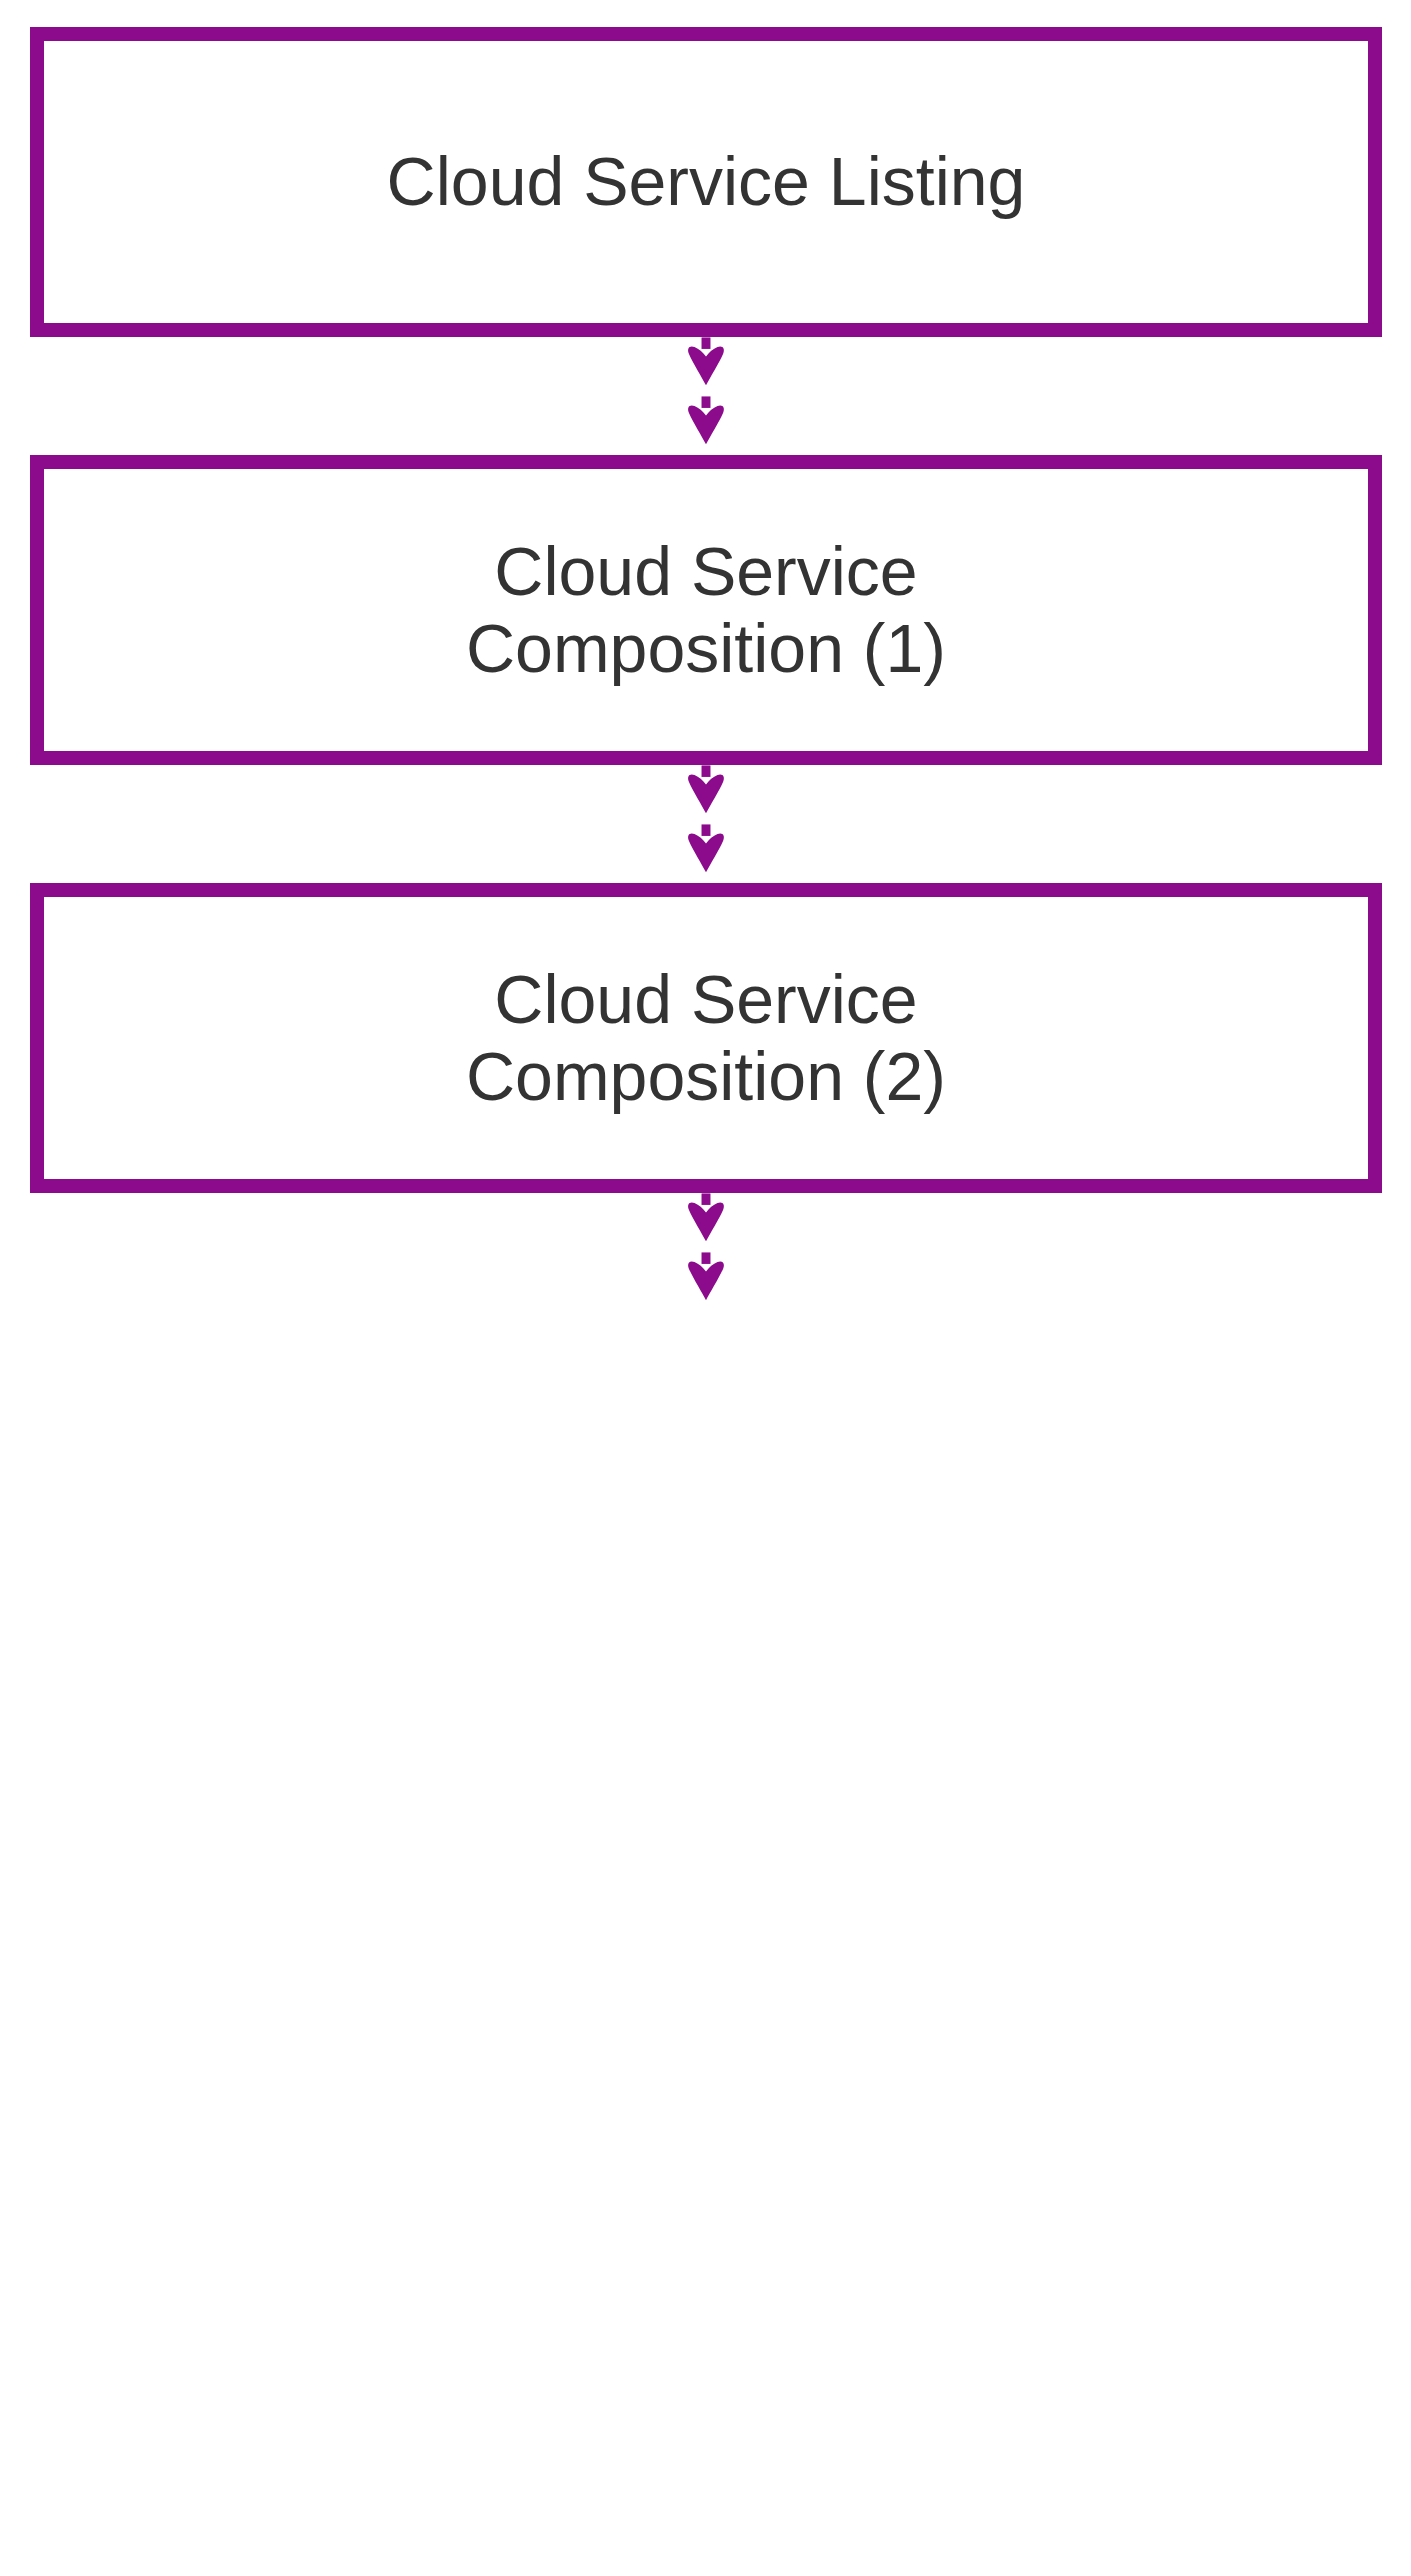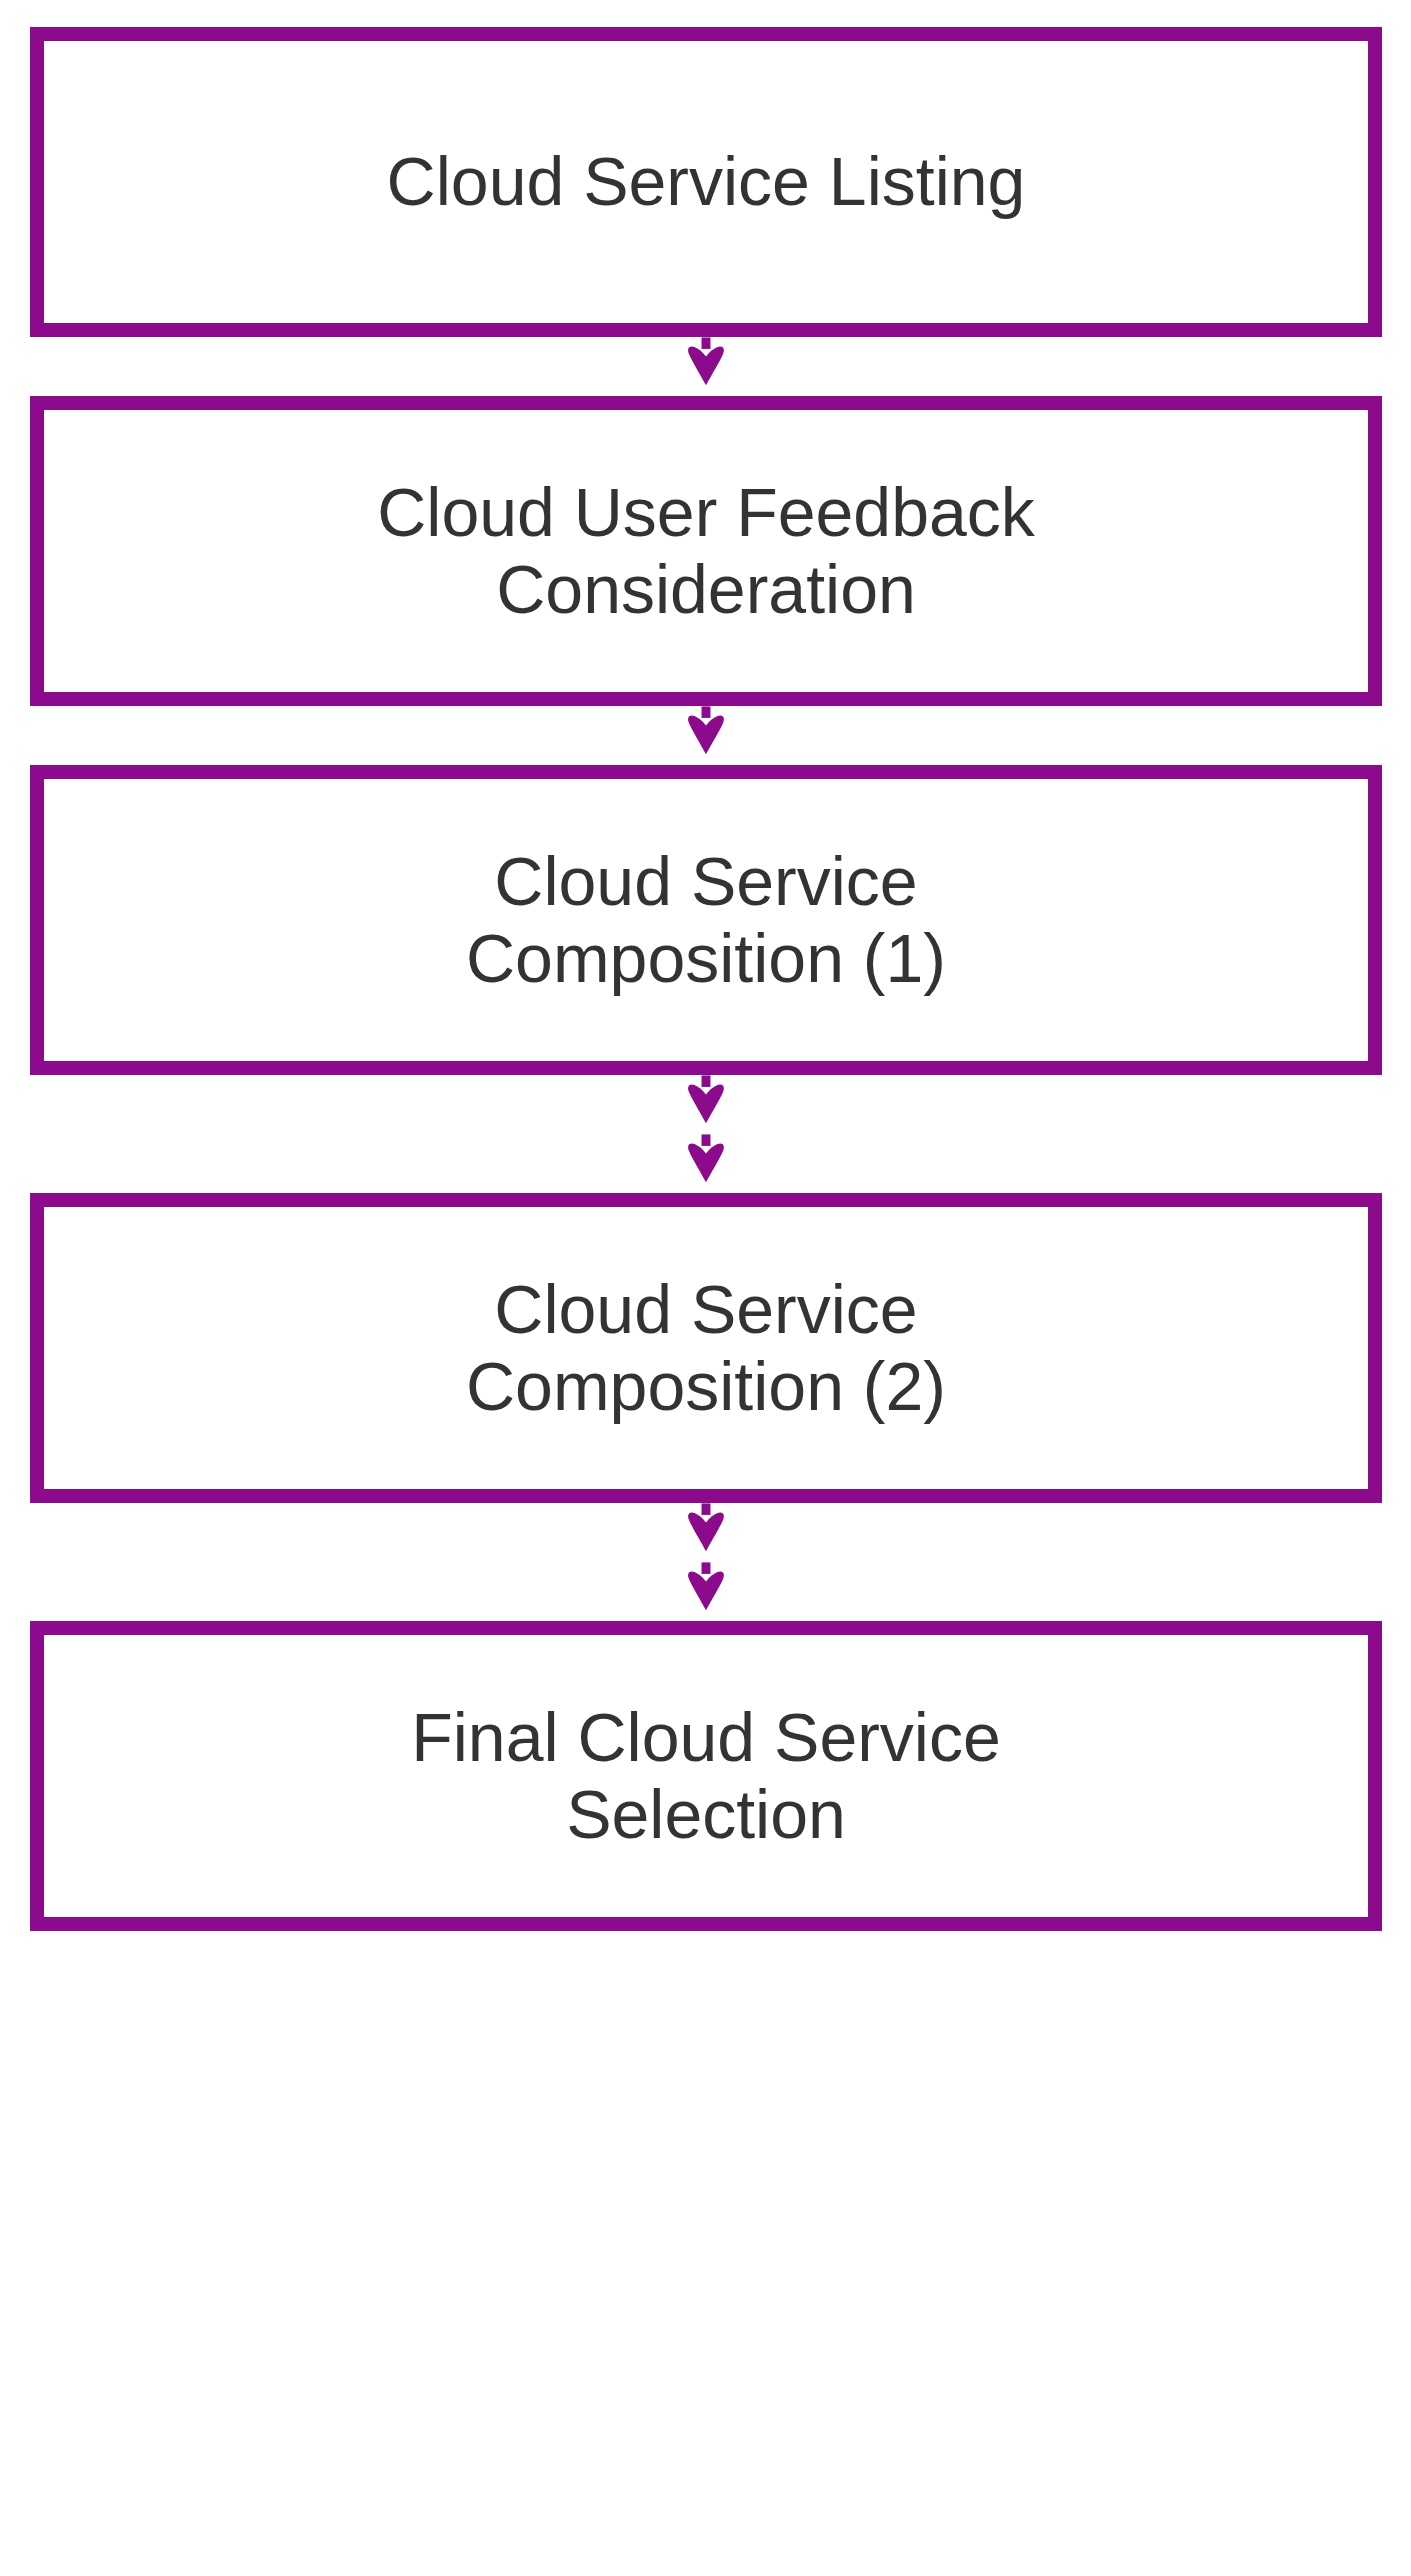--- a/index.html
+++ b/index.html
@@ -62,24 +62,20 @@
     <span class="label">Cloud Service Listing</span>
   </div>
 
   <div class="arrow">
     <svg width="46" height="59" viewBox="0 0 72 91" xmlns="http://www.w3.org/2000/svg">
       <rect x="29" y="0" width="14" height="18"></rect>
       <path d="M36,75 C30,63 15,39 9,25 C6,17 10,12 18,15 C25,18 31,23 36,30 C41,23 47,18 54,15 C62,12 66,17 63,25 C57,39 42,63 36,75 Z"></path>
     </svg>
   </div>
 
-  <div class="node">
-    <span class="label">Cloud User Feedback
-Consideration</span>
-  </div>
 
   <div class="arrow">
     <svg width="46" height="59" viewBox="0 0 72 91" xmlns="http://www.w3.org/2000/svg">
       <rect x="29" y="0" width="14" height="18"></rect>
       <path d="M36,75 C30,63 15,39 9,25 C6,17 10,12 18,15 C25,18 31,23 36,30 C41,23 47,18 54,15 C62,12 66,17 63,25 C57,39 42,63 36,75 Z"></path>
     </svg>
   </div>
 
   <div class="node">
     <span class="label">Cloud Service
@@ -114,19 +110,15 @@
   </div>
 
 
   <div class="arrow">
     <svg width="46" height="59" viewBox="0 0 72 91" xmlns="http://www.w3.org/2000/svg">
       <rect x="29" y="0" width="14" height="18"></rect>
       <path d="M36,75 C30,63 15,39 9,25 C6,17 10,12 18,15 C25,18 31,23 36,30 C41,23 47,18 54,15 C62,12 66,17 63,25 C57,39 42,63 36,75 Z"></path>
     </svg>
   </div>
 
-  <div class="node">
-    <span class="label">Final Cloud Service
-Selection</span>
-  </div>
 
 </div>
 
 
 </body></html>

